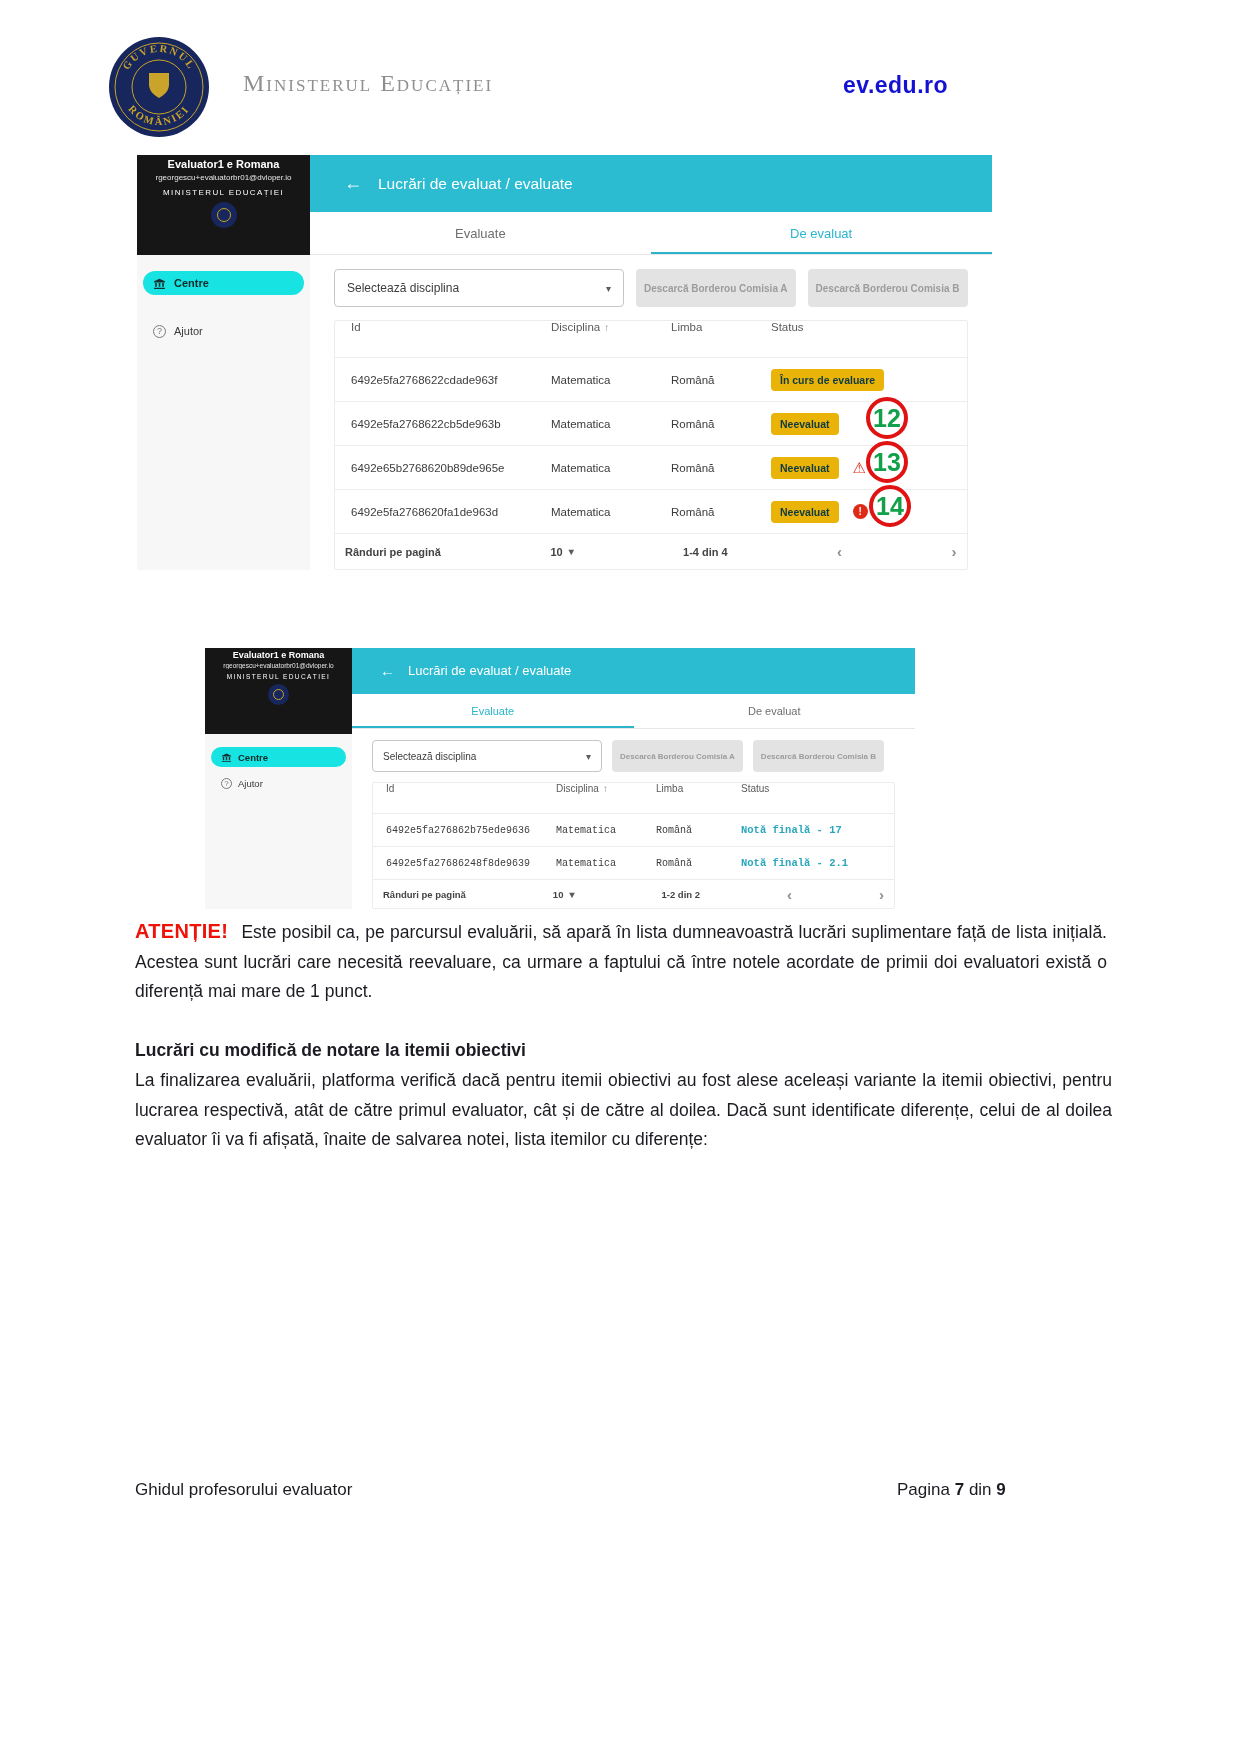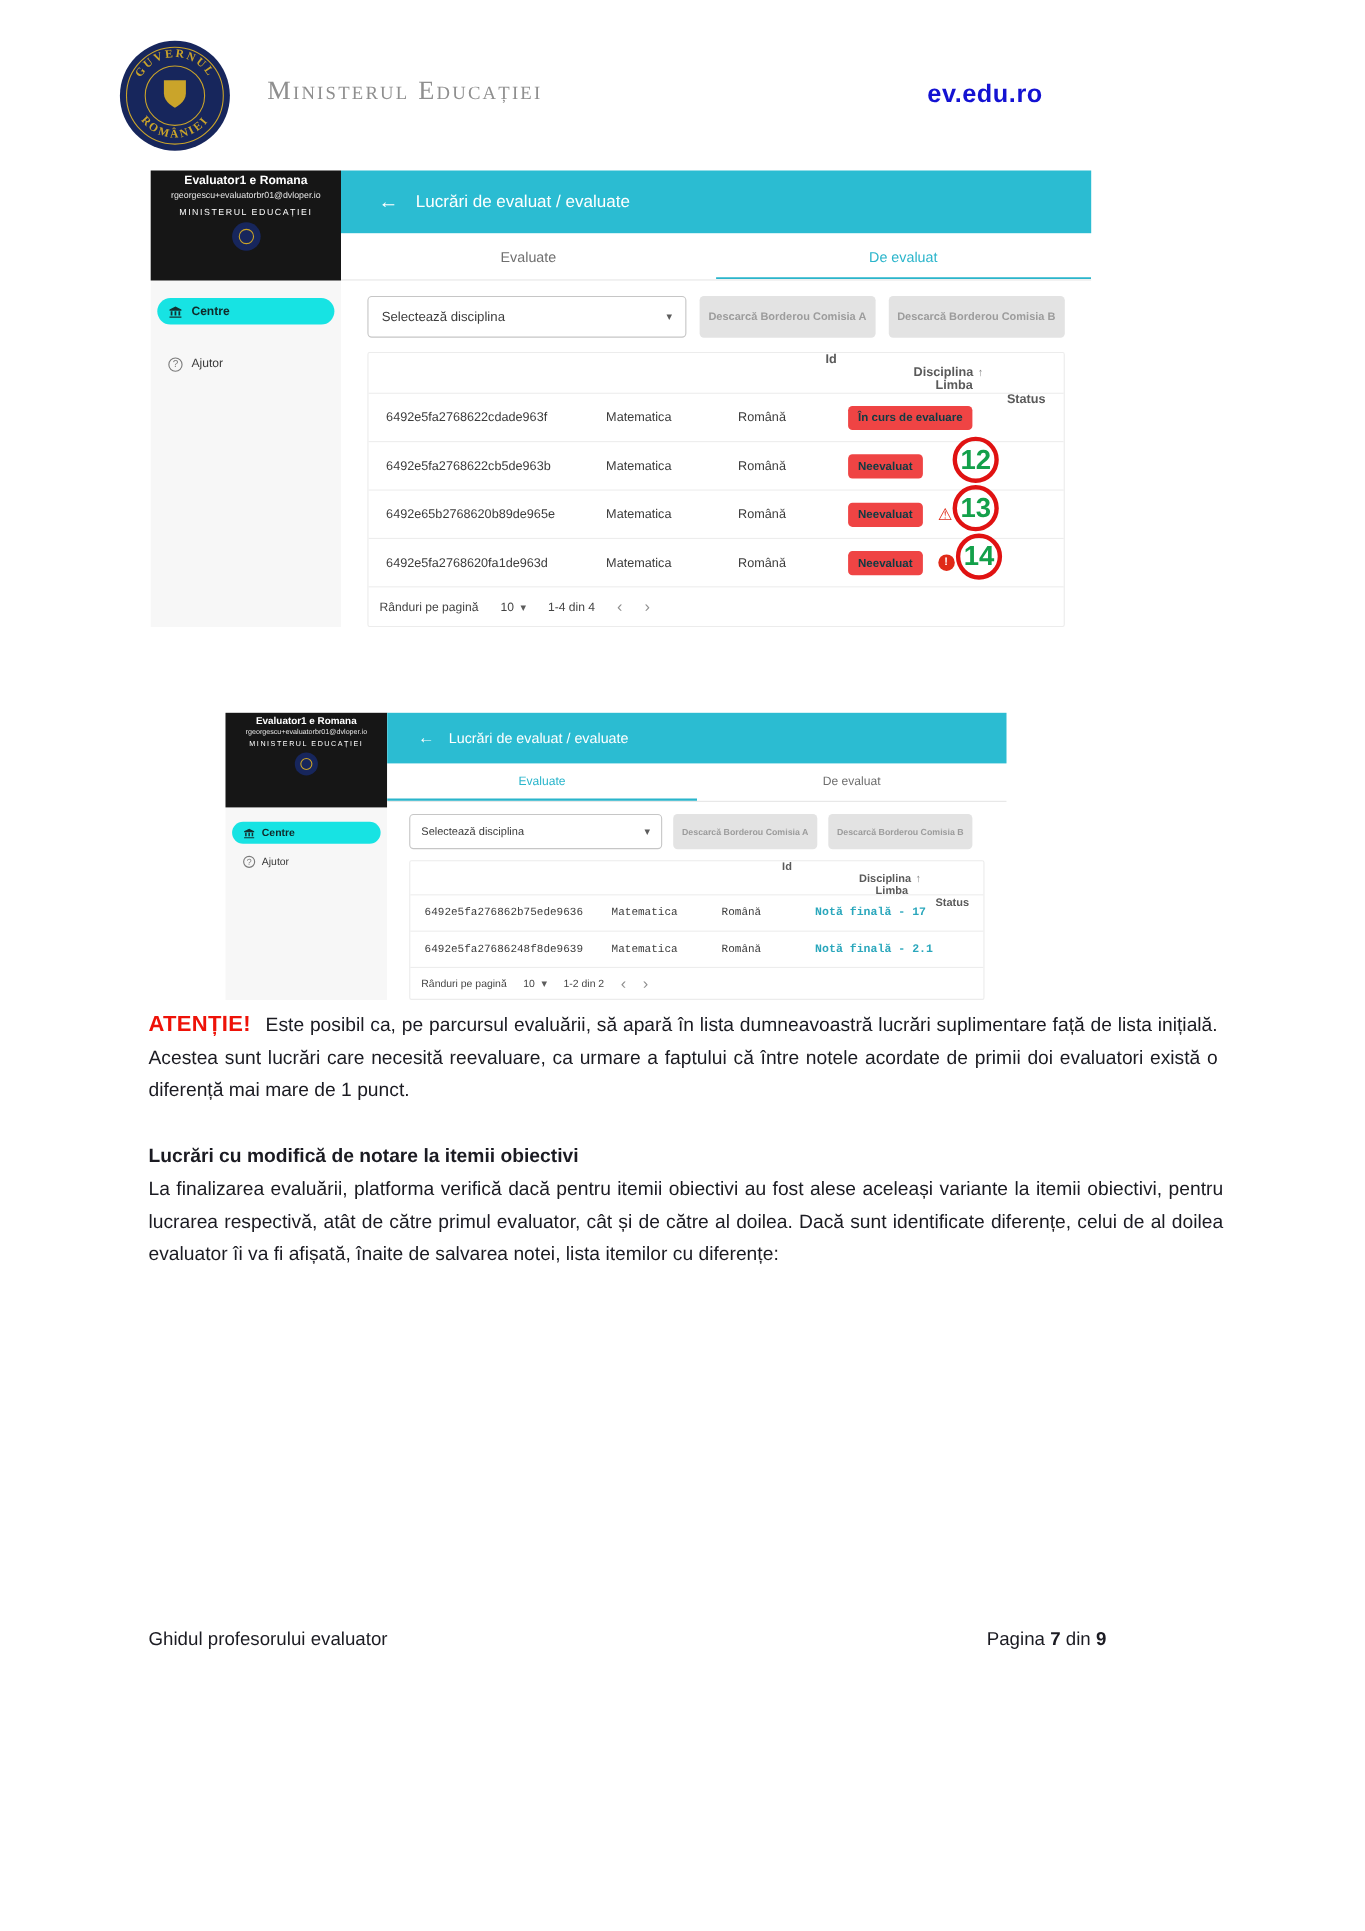--- a/index.html
+++ b/index.html
@@ -42,35 +42,35 @@
 
   .filter { display:flex; align-items:center; gap:12px; padding:14px 24px 13px; }
   .select { width:290px; height:38px; border:1px solid #c6c6c6; border-radius:4px; display:flex;
     align-items:center; justify-content:space-between; padding:0 12px; font-size:12px; color:#3c3c3c;
     flex-shrink:0; background:#fff; }
   .caret { color:#5c5c5c; font-size:10px; }
   .gbtn { height:38px; background:#e3e3e3; color:#9c9c9c; border:none; border-radius:4px;
     font-family:inherit; font-size:10px; font-weight:600; padding:0 8px; white-space:nowrap; }
 
   .table { margin:0 24px; border:1px solid #ececec; border-radius:2px; }
-  .thead { height:36px; display:flex; align-items:flex-end; padding:0 16px; font-size:11.5px;
-    font-weight:700; color:#5a5a5a;flex-direction:column; }
+  .thead { height:36px; display:flex; align-items:flex-start; padding:0 16px; font-size:11.5px;
+    font-weight:400; color:#5a5a5a; }
   .c-id { width:200px; } .c-disc { width:120px; } .c-limba { width:100px; }
   .c-status { flex:1; display:flex; align-items:center; }
   .sort { color:#8a8a8a; font-size:10px; margin-left:4px; }
   .trow { height:44px; display:flex; align-items:center; padding:0 16px; font-size:11.5px;
     color:#3c3c3c; border-top:1px solid #ededed; }
-  .badge { background:#ef4444; color:#0e3b43; font-size:10.5px; font-weight:700;
+  .badge { background:#eab308; color:#0e3b43; font-size:10.5px; font-weight:700;
     padding:5px 9px; border-radius:4px; white-space:nowrap; }
   .warn { color:#e02a18; font-size:15px; margin-left:14px; }
   .errico { width:15px; height:15px; border-radius:50%; background:#e02a18; color:#fff; font-size:10px;
     font-weight:700; display:inline-flex; align-items:center; justify-content:center; margin-left:14px; }
   .final { color:#2aa7bc; font-weight:600; font-size:11.5px; }
-  .pag { height:36px; display:flex; align-items:center; justify-content:flex-start; gap:20px;
-    padding:0 10px; font-size:11px; color:#444; border-top:1px solid #ededed; }
+  .pag { height:36px; display:flex; align-items:center; justify-content:space-between; gap:20px;
+    padding:0 10px; font-size:11px; color:#444; border-top:1px solid #ededed;font-weight:bold; }
   .pp { display:flex; align-items:center; gap:6px; }
   .chev { color:#8f8f8f; font-size:15px; }
 
   .annot { position:absolute; width:42px; height:42px; border:4px solid #e01212; border-radius:50%;
     color:#13a04a; font-size:25px; font-weight:700; display:flex; align-items:center; justify-content:center; }
   .a12 { left:729px; top:242px; } .a13 { left:729px; top:286px; } .a14 { left:732px; top:330px; }
 
   
   .sm .sb { width:147px; }
   .sm .sb-top { height:86px; padding:2px 6px 6px; }

